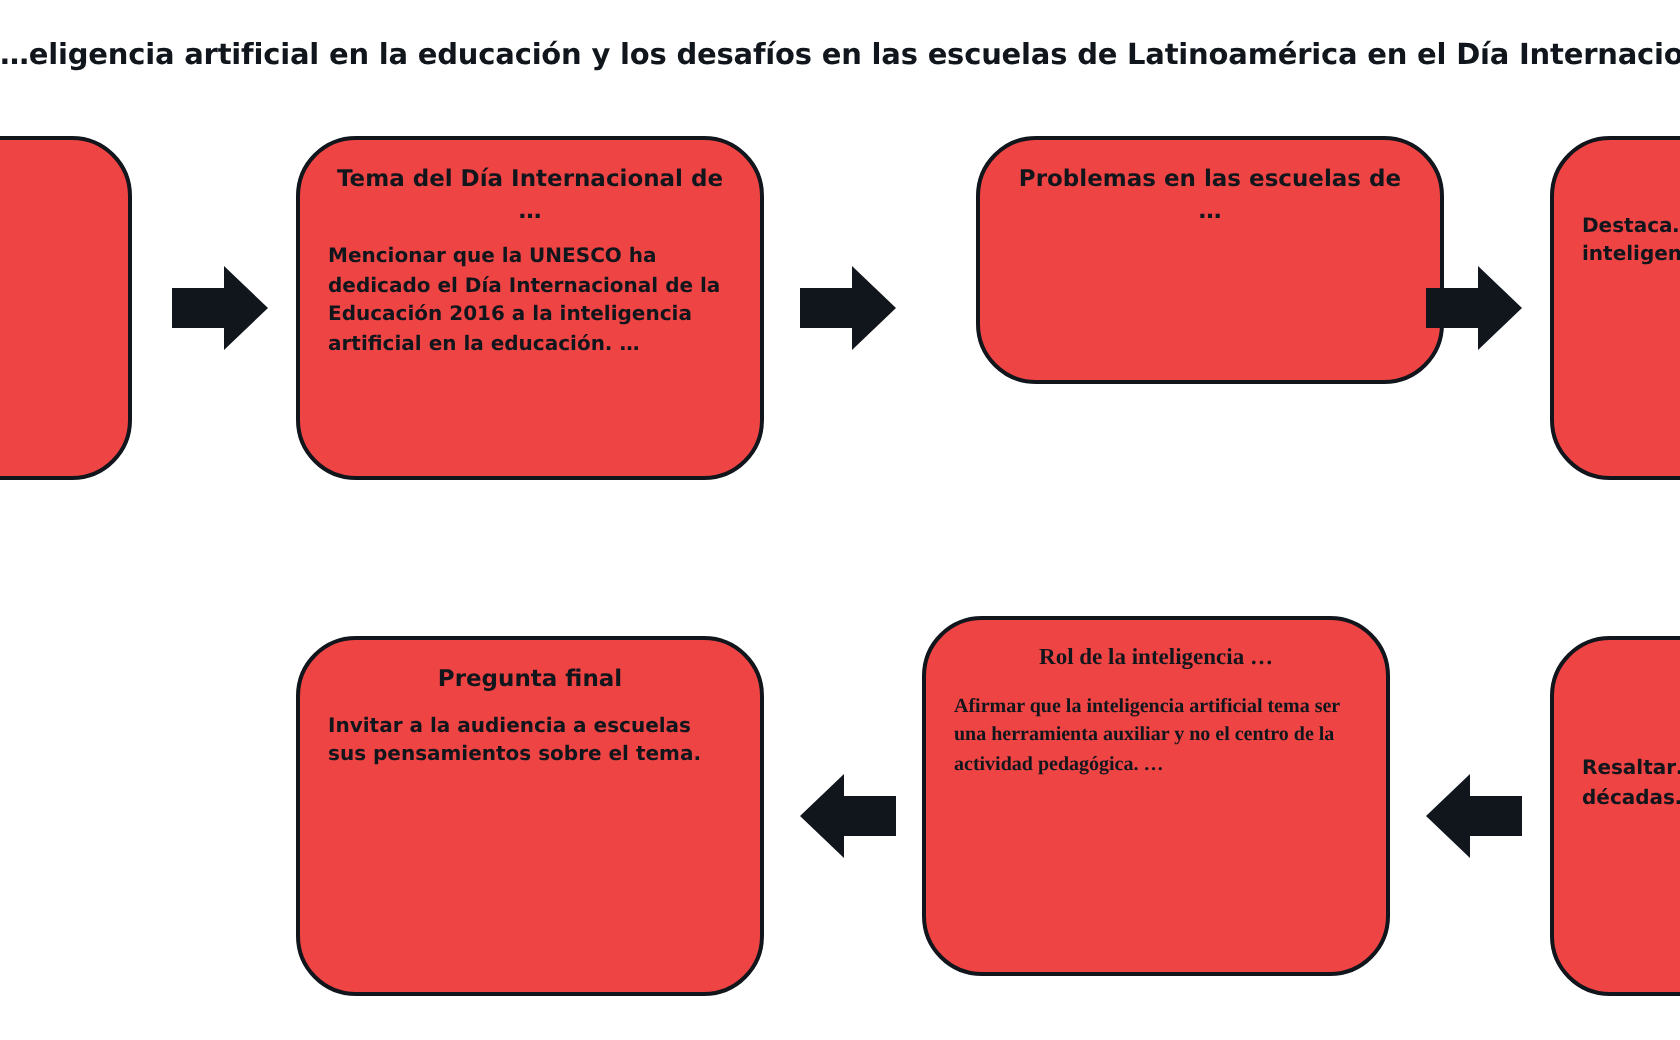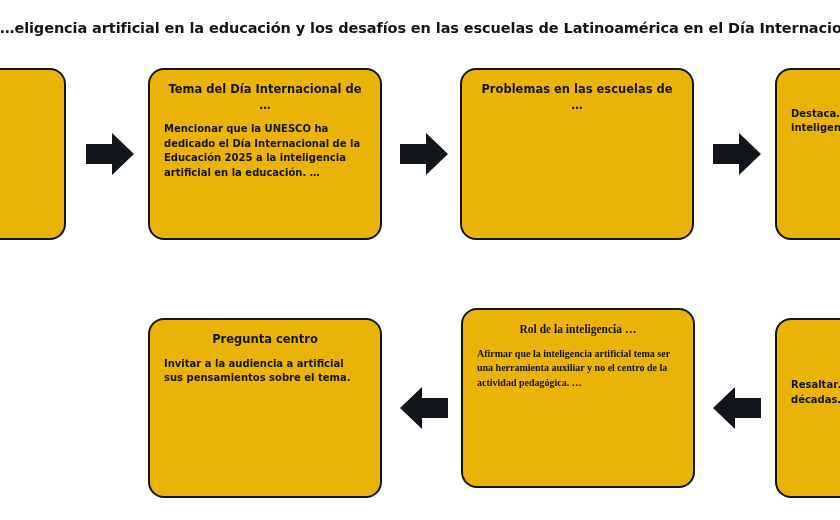--- a/index.html
+++ b/index.html
@@ -32,22 +32,22 @@
     font-weight: bold;
     color: #11161c;
     white-space: nowrap;
     letter-spacing: -0.1px;
   }
 
   .node {
     position: absolute;
     box-sizing: border-box;
     border: 2px solid #11161c;
-    border-radius: 16px;
-    background: #eab308;
+    border-radius: 30px;
+    background: #ef4444;
     padding: 12px 14px 10px 14px;
     overflow: hidden;
   }
 
   .node-title {
     font-size: 11.5px;
     font-weight: bold;
     text-align: center;
     line-height: 1.35;
     margin-bottom: 9px;
@@ -86,30 +86,30 @@
   </div>
 
   <div class="arrow" style="left:86px; top:133px;">
     <svg width="48" height="42" viewBox="0 0 48 42" aria-hidden="true">
       <polygon points="0,11 26,11 26,0 48,21 26,42 26,31 0,31" fill="#11161c"></polygon>
     </svg>
   </div>
 
   <div class="node" style="left:148px; top:68px; width:234px; height:172px;">
     <div class="node-title">Tema del Día Internacional de …</div>
-    <div class="node-body">Mencionar que la UNESCO ha dedicado el Día Internacional de la Educación 2025 a la inteligencia artificial en la educación. …</div>
+    <div class="node-body">Mencionar que la UNESCO ha dedicado el Día Internacional de la Educación 2016 a la inteligencia artificial en la educación. …</div>
   </div>
 
   <div class="arrow" style="left:400px; top:133px;">
     <svg width="48" height="42" viewBox="0 0 48 42" aria-hidden="true">
       <polygon points="0,11 26,11 26,0 48,21 26,42 26,31 0,31" fill="#11161c"></polygon>
     </svg>
   </div>
 
-  <div class="node" style="left:460px; top:68px; width:234px; height:172px;">
+  <div class="node" style="left:488px; top:68px; width:234px; height:124px;">
     <div class="node-title">Problemas en las escuelas de …</div>
   </div>
 
   <div class="arrow" style="left:713px; top:133px;">
     <svg width="48" height="42" viewBox="0 0 48 42" aria-hidden="true">
       <polygon points="0,11 26,11 26,0 48,21 26,42 26,31 0,31" fill="#11161c"></polygon>
     </svg>
   </div>
 
   <div class="node" style="left:775px; top:68px; width:234px; height:172px;">
@@ -133,17 +133,17 @@
     <div class="node-body">Afirmar que la inteligencia artificial tema ser una herramienta auxiliar y no el centro de la actividad pedagógica. …</div>
   </div>
 
   <div class="arrow" style="left:400px; top:387px;">
     <svg width="48" height="42" viewBox="0 0 48 42" aria-hidden="true">
       <polygon points="48,11 22,11 22,0 0,21 22,42 22,31 48,31" fill="#11161c"></polygon>
     </svg>
   </div>
 
   <div class="node" style="left:148px; top:318px; width:234px; height:180px;">
-    <div class="node-title">Pregunta centro</div>
-    <div class="node-body">Invitar a la audiencia a artificial sus pensamientos sobre el tema.</div>
+    <div class="node-title">Pregunta final</div>
+    <div class="node-body">Invitar a la audiencia a escuelas sus pensamientos sobre el tema.</div>
   </div>
 
 </div>
 
 </body></html>

